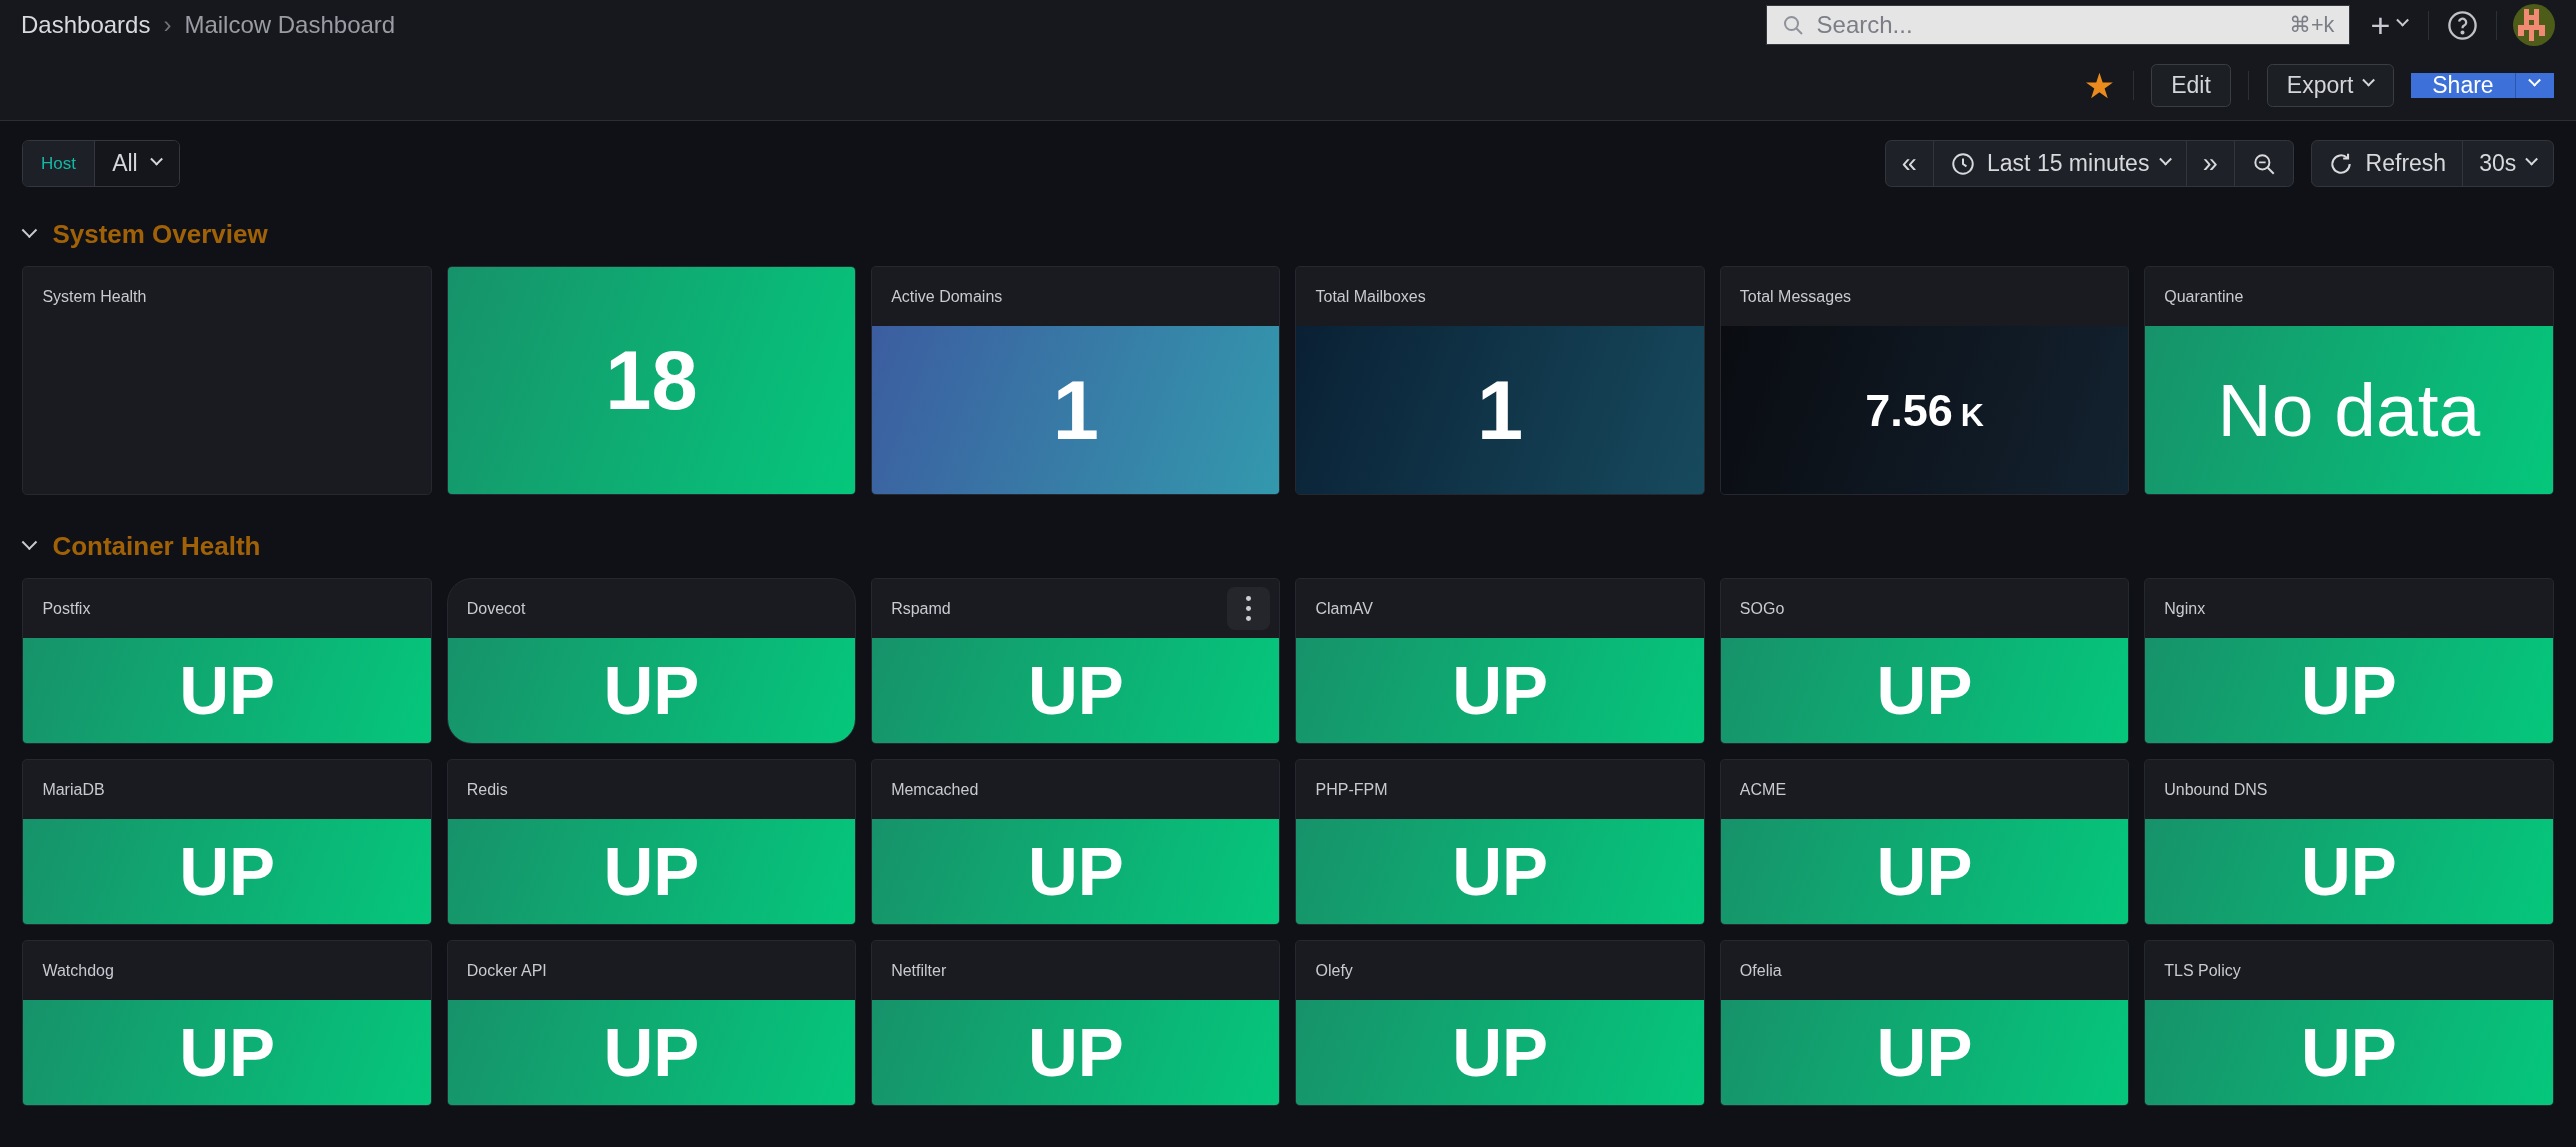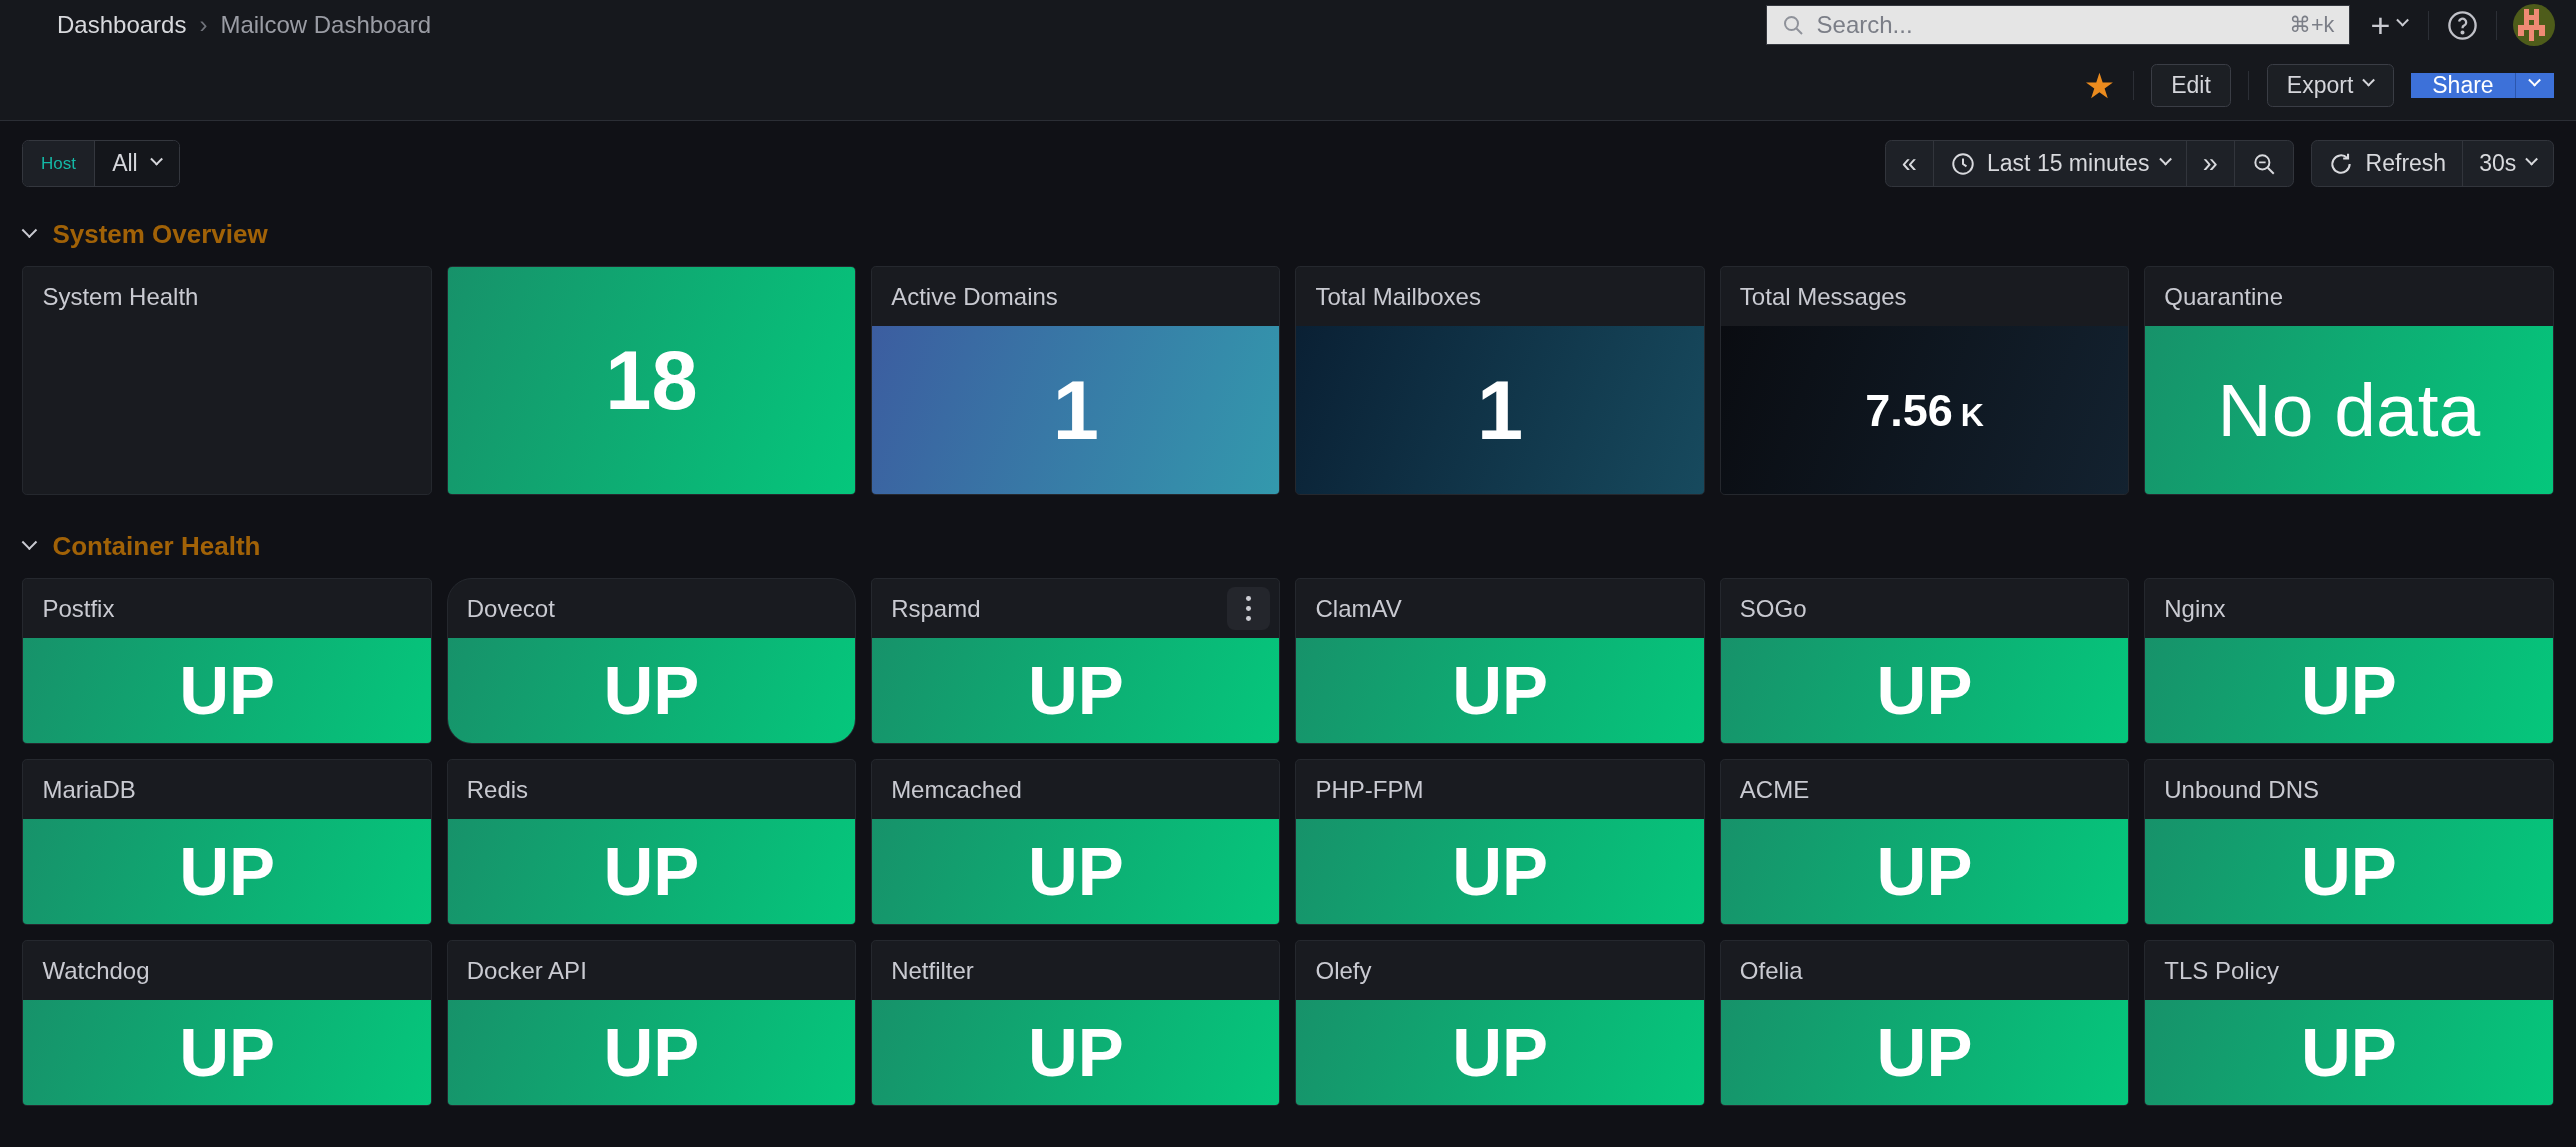--- a/index.html
+++ b/index.html
@@ -6,21 +6,21 @@
   .app{
     width:2576px;height:1147px;position:relative;overflow:hidden;
     background:#101116;
     font-family:"Liberation Sans", sans-serif;
     color:#d5d6db;
     -webkit-font-smoothing:antialiased;
   }
   
   .topbar{height:50px;display:flex;align-items:center;padding:0 21px;background:#16181d;}
   .breadcrumb{display:flex;align-items:center;gap:13px;font-size:24px;}
-  .crumb-root{color:#d8d9dd;font-weight:500;text-decoration:none;cursor:pointer;margin-left:36px;}
+  .crumb-root{color:#d8d9dd;font-weight:500;text-decoration:none;cursor:pointer;}
   .crumb-sep{color:#70737b;font-size:24px;}
   .crumb-current{color:#9a9ca4;font-weight:400;}
   .topbar-right{margin-left:auto;display:flex;align-items:center;gap:16px;}
   .searchbox{width:553px;height:38px;border:0.8px solid #35383f;border-radius:0;background:#e5e5e5;
     display:flex;align-items:center;padding:0 14.4px;gap:11.2px;cursor:text;}
   .searchbox .ph{color:#7b7e87;font-size:24px;flex:1;}
   .searchbox .kbd{color:#7b7e87;font-size:21.6px;}
   .icn{display:inline-flex;align-items:center;justify-content:center;color:#9declare;}
   svg{display:block;}
   .plusbtn{display:flex;align-items:center;gap:8px;background:none;border:none;color:#c9cad1;
@@ -52,21 +52,21 @@
   .seg{display:flex;align-items:center;gap:11.2px;padding:0 16px;font-size:23px;color:#d8d9dd;cursor:pointer;border-left:0.8px solid #32353c;}
   .seg:first-child{border-left:none;}
   .seg .arr{font-size:27px;color:#d8d9dd;line-height:1;}
   
   .section-header{display:flex;align-items:center;gap:17.6px;padding:32px 24px 16px;cursor:pointer;}
   .section-header .chev{color:#c9cad1;}
   .section-title{font-size:26px;font-weight:700;color:#a16207;}
   .grid{display:grid;grid-template-columns:repeat(6,1fr);gap:15px;padding:0 22.4px;margin-bottom:4px;}
   .grid + .grid{margin-top:15px;}
   .panel{background:#191b20;border:0.8px solid #25282e;border-radius:4.8px;display:flex;flex-direction:column;overflow:hidden;position:relative;}
-  .panel-header{height:59px;flex:none;display:flex;align-items:center;padding:0 19px;font-size:24px;font-weight:500;color:#c9cad1;}
+  .panel-header{height:59px;flex:none;display:flex;align-items:center;padding:0 19px;font-size:16px;font-weight:500;color:#c9cad1;}
   .panel-body{flex:1;display:flex;align-items:center;justify-content:center;}
   .bg-green{background:linear-gradient(110deg,#17926a 0%,#05c77c 100%);}
   .bg-blue{background:linear-gradient(110deg,#3c5da0 0%,#3399ad 100%);}
   .bg-navy{background:linear-gradient(110deg,#0a2034 0%,#174a5e 100%);}
   .bg-dark{background:linear-gradient(110deg,#0a0c11 0%,#132230 100%);}
   .value{color:#ffffff;line-height:1;display:flex;align-items:baseline;}
   .v-lg{font-size:75px;font-weight:700;letter-spacing:-0.8px;}
   .v-xl{font-size:83px;font-weight:700;}
   .v-sm{font-size:45px;font-weight:700;}
   .v-sm .suffix{font-size:32px;font-weight:600;margin-left:8px;}

